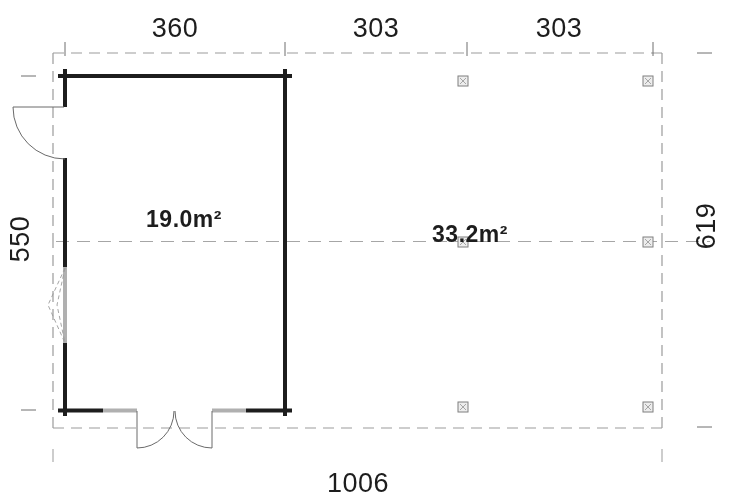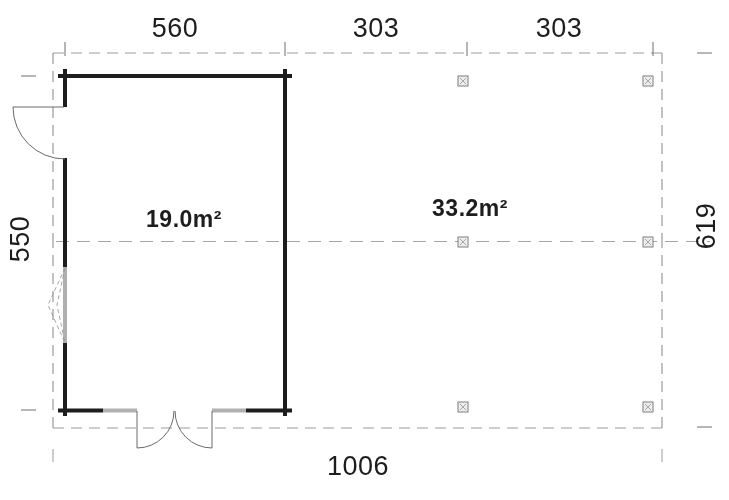--- a/index.html
+++ b/index.html
@@ -97,23 +97,23 @@
         <line x1="645" y1="245" x2="651" y2="239" stroke="#9e9e9e" stroke-width="0.9"></line>
         <rect x="458" y="402" width="10" height="10" fill="#ededed" stroke="#7f7f7f" stroke-width="1"></rect>
         <line x1="460" y1="404" x2="466" y2="410" stroke="#9e9e9e" stroke-width="0.9"></line>
         <line x1="460" y1="410" x2="466" y2="404" stroke="#9e9e9e" stroke-width="0.9"></line>
         <rect x="643" y="402" width="10" height="10" fill="#ededed" stroke="#7f7f7f" stroke-width="1"></rect>
         <line x1="645" y1="404" x2="651" y2="410" stroke="#9e9e9e" stroke-width="0.9"></line>
         <line x1="645" y1="410" x2="651" y2="404" stroke="#9e9e9e" stroke-width="0.9"></line>
       </g>
   </svg>
 
-  <div class="label dim" style="left:175px; top:28px">560</div>
+  <div class="label dim" style="left:175px; top:28px">360</div>
   <div class="label dim" style="left:376px; top:28px">303</div>
   <div class="label dim" style="left:559px; top:28px">303</div>
   <div class="label dim vert" style="left:20px; top:239px">550</div>
   <div class="label dim vert" style="left:706px; top:226px">619</div>
-  <div class="label dim" style="left:358px; top:466px">1006</div>
+  <div class="label dim" style="left:358px; top:483px">1006</div>
 
   <div class="label area" style="left:184px; top:219px">19.0m²</div>
-  <div class="label area" style="left:470px; top:208px">33.2m²</div>
+  <div class="label area" style="left:470px; top:234px">33.2m²</div>
 
 </div>
 
 </body></html>

